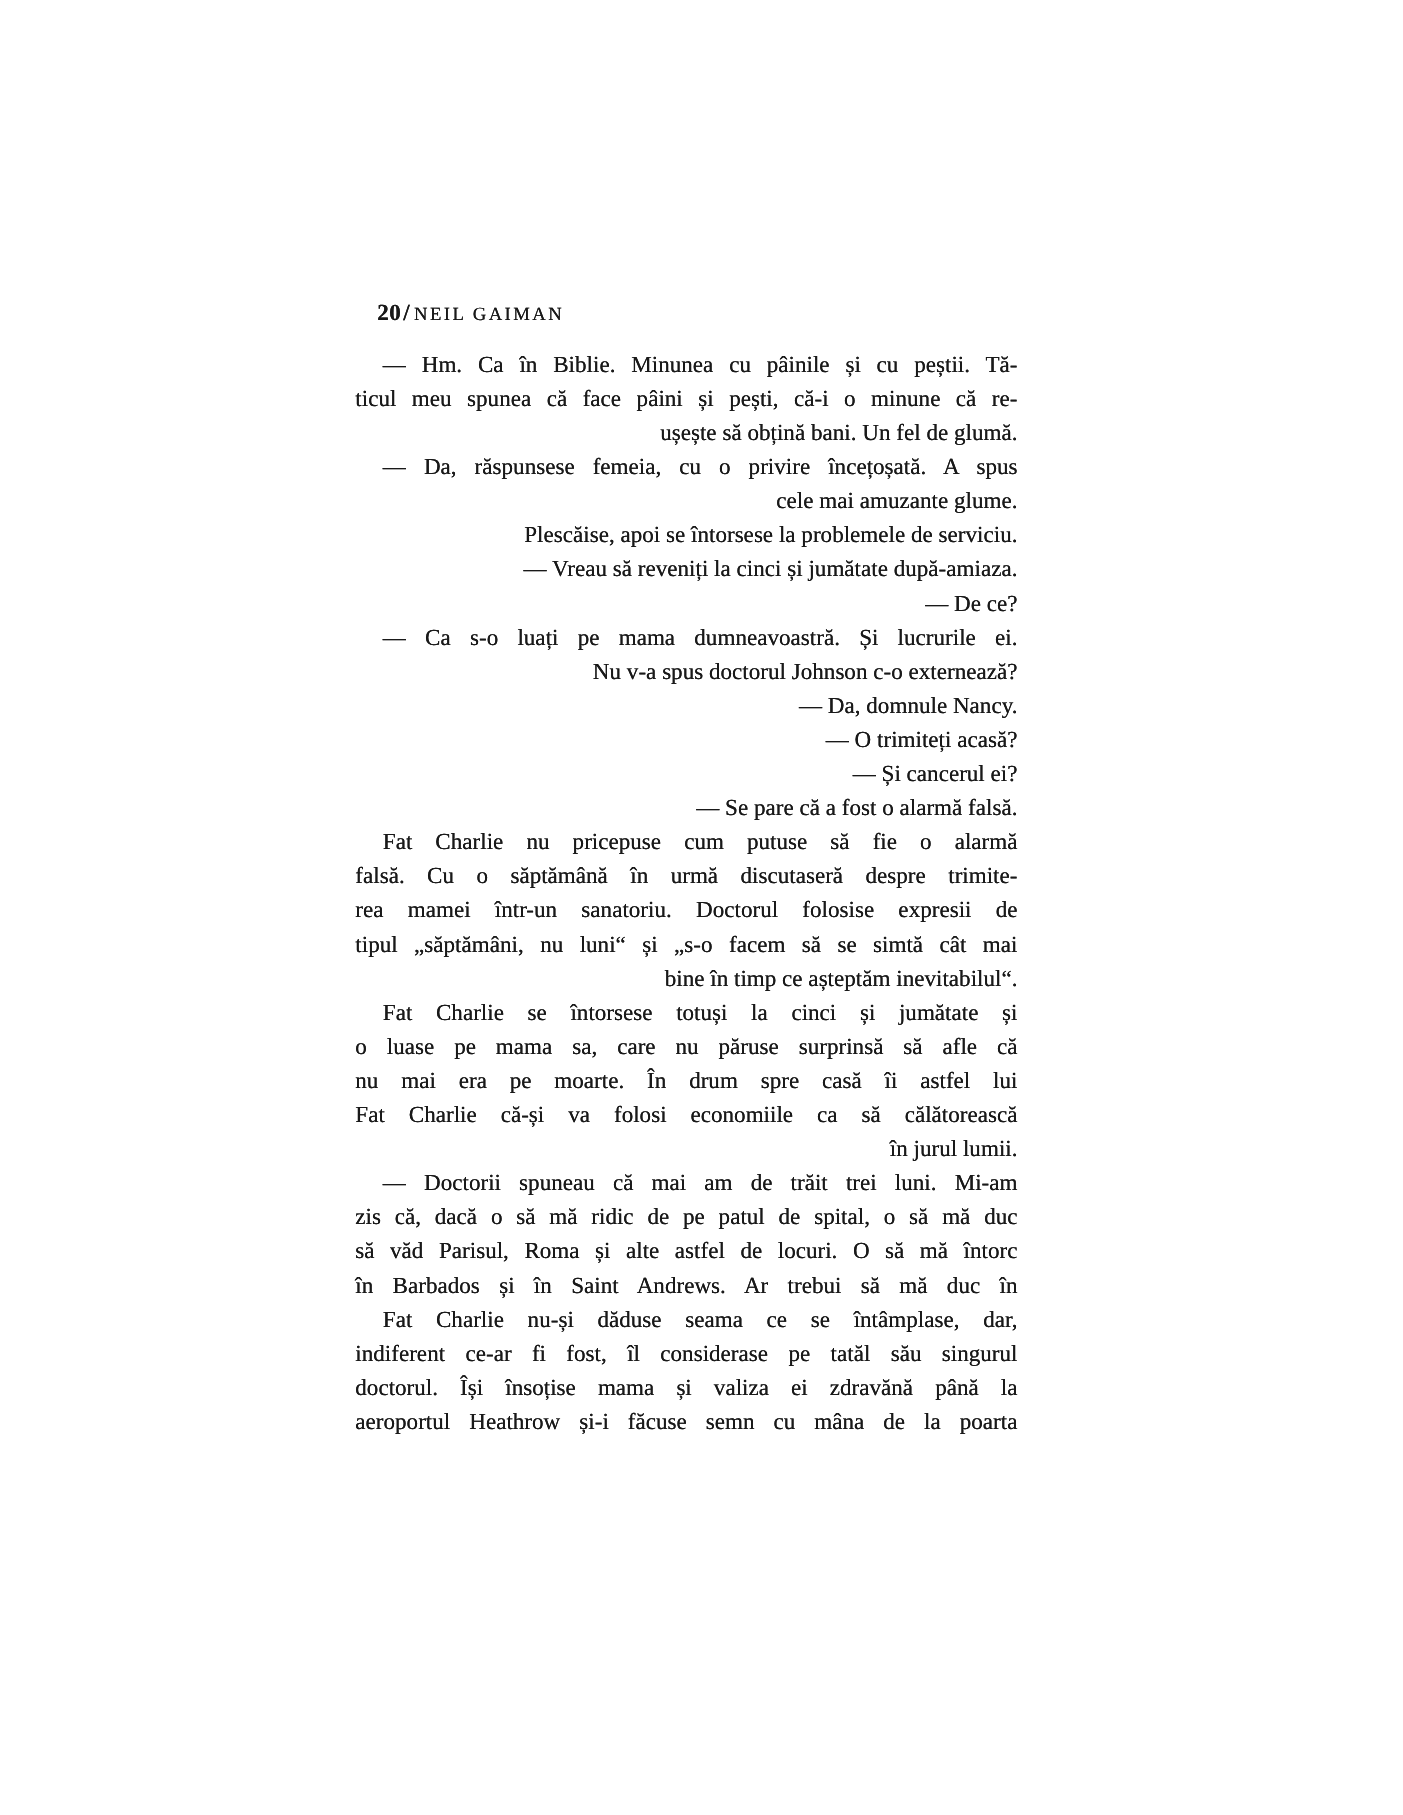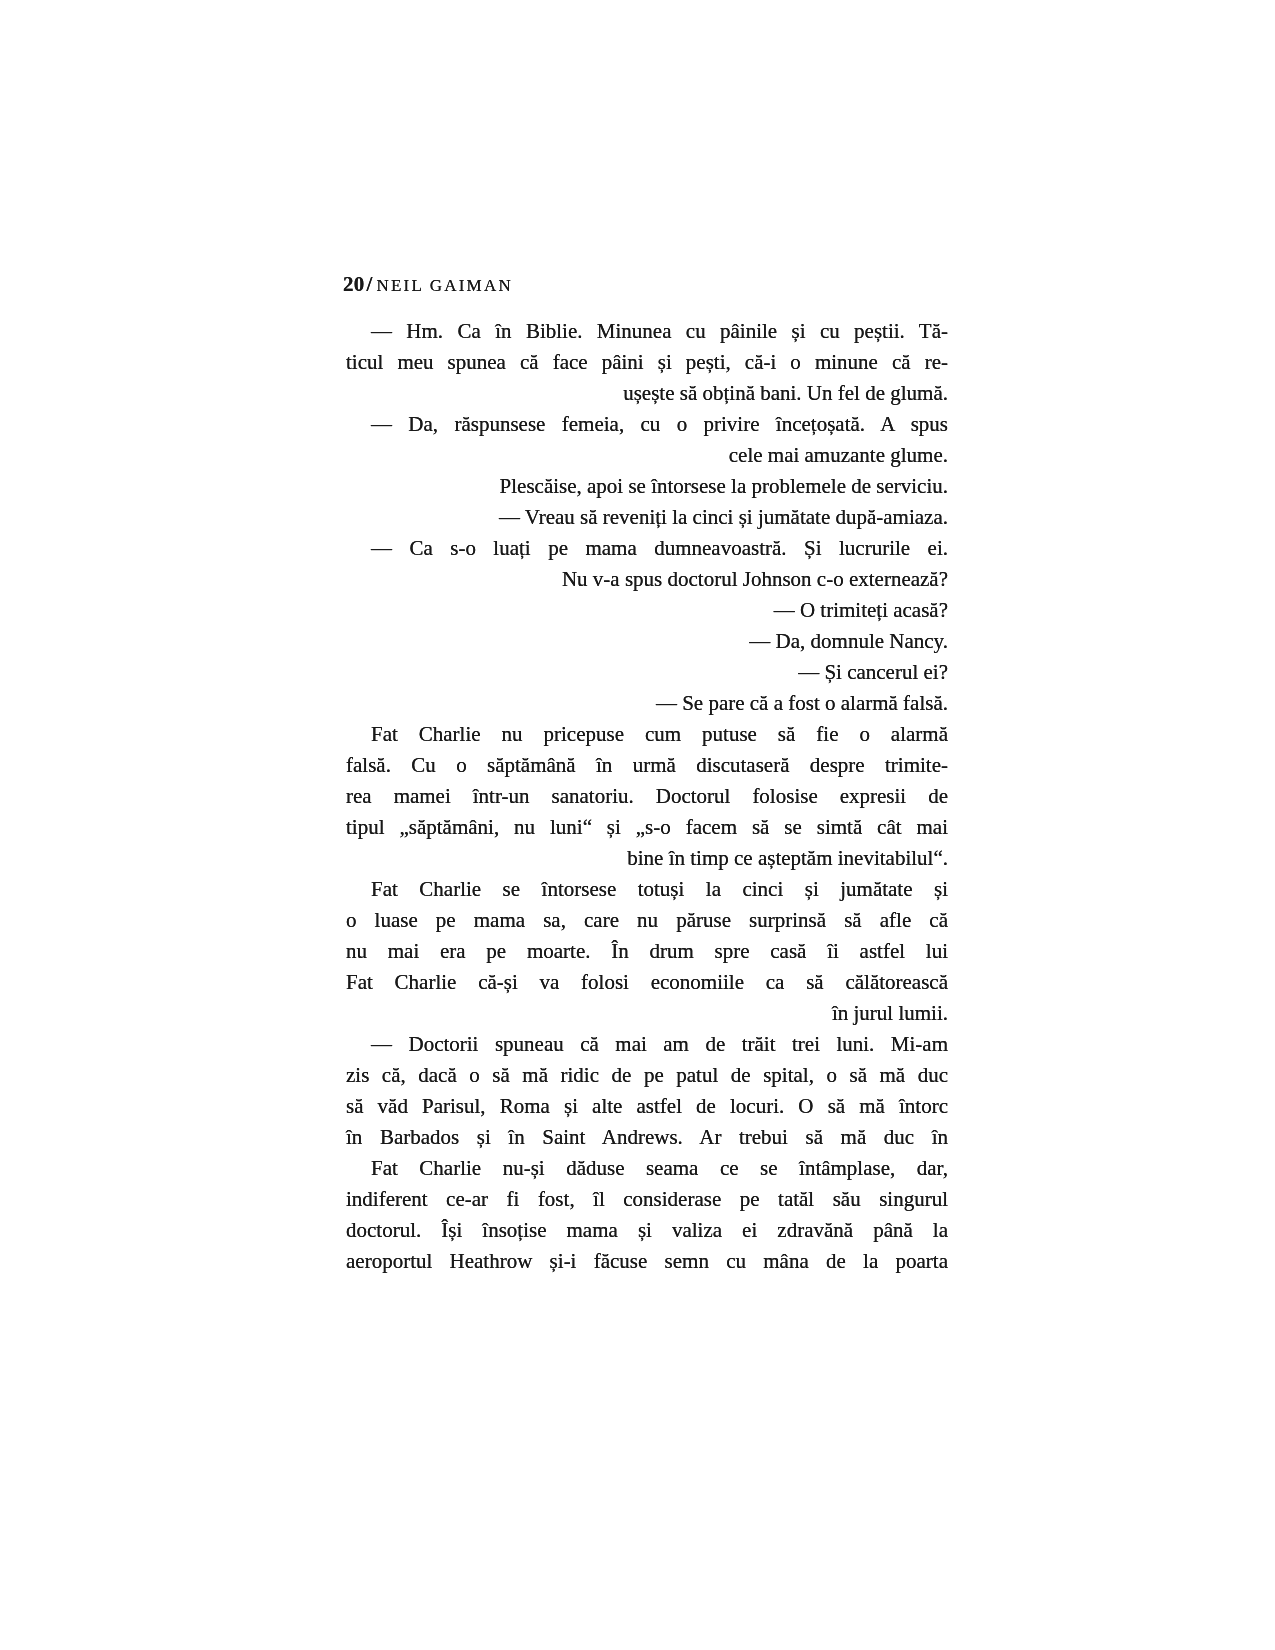--- a/index.html
+++ b/index.html
@@ -32,21 +32,21 @@
   .running-header .sep {
     font-weight: 700;
     padding: 0 4px 0 2px;
   }
   .running-header .author {
     font-size: 17px;
     letter-spacing: 2.2px;
   }
   .text-block {
     position: absolute;
-    left: 346px;
+    left: 323px;
     top: 316px;
     width: 602px;
   }
   .line {
     font-size: 21px;
     line-height: 31px;
     letter-spacing: 0px;
     white-space: nowrap;
     text-align: right;
     text-shadow: 0 0 0.55px currentColor;
@@ -69,24 +69,25 @@
   </div>
 
   <div class="text-block">
       <div class="line indent just">— Hm. Ca în Biblie. Minunea cu pâinile și cu peștii. Tă-</div>
       <div class="line just">ticul meu spunea că face pâini și pești, că-i o minune că re-</div>
       <div class="line">ușește să obțină bani. Un fel de glumă.</div>
       <div class="line indent just">— Da, răspunsese femeia, cu o privire încețoșată. A spus</div>
       <div class="line">cele mai amuzante glume.</div>
       <div class="line indent">Plescăise, apoi se întorsese la problemele de serviciu.</div>
       <div class="line indent">— Vreau să reveniți la cinci și jumătate după-amiaza.</div>
+      <div class="line indent">— De ce?</div>
       <div class="line indent just">— Ca s-o luați pe mama dumneavoastră. Și lucrurile ei.</div>
       <div class="line">Nu v-a spus doctorul Johnson c-o externează?</div>
+      <div class="line indent">— Da, domnule Nancy.</div>
       <div class="line indent">— O trimiteți acasă?</div>
-      <div class="line indent">— Da, domnule Nancy.</div>
       <div class="line indent">— Și cancerul ei?</div>
       <div class="line indent">— Se pare că a fost o alarmă falsă.</div>
       <div class="line indent just">Fat Charlie nu pricepuse cum putuse să fie o alarmă</div>
       <div class="line just">falsă. Cu o săptămână în urmă discutaseră despre trimite-</div>
       <div class="line just">rea mamei într-un sanatoriu. Doctorul folosise expresii de</div>
       <div class="line just">tipul „săptămâni, nu luni“ și „s-o facem să se simtă cât mai</div>
       <div class="line">bine în timp ce așteptăm inevitabilul“.</div>
       <div class="line indent just">Fat Charlie se întorsese totuși la cinci și jumătate și</div>
       <div class="line just">o luase pe mama sa, care nu păruse surprinsă să afle că</div>
       <div class="line just">nu mai era pe moarte. În drum spre casă îi astfel lui</div>

